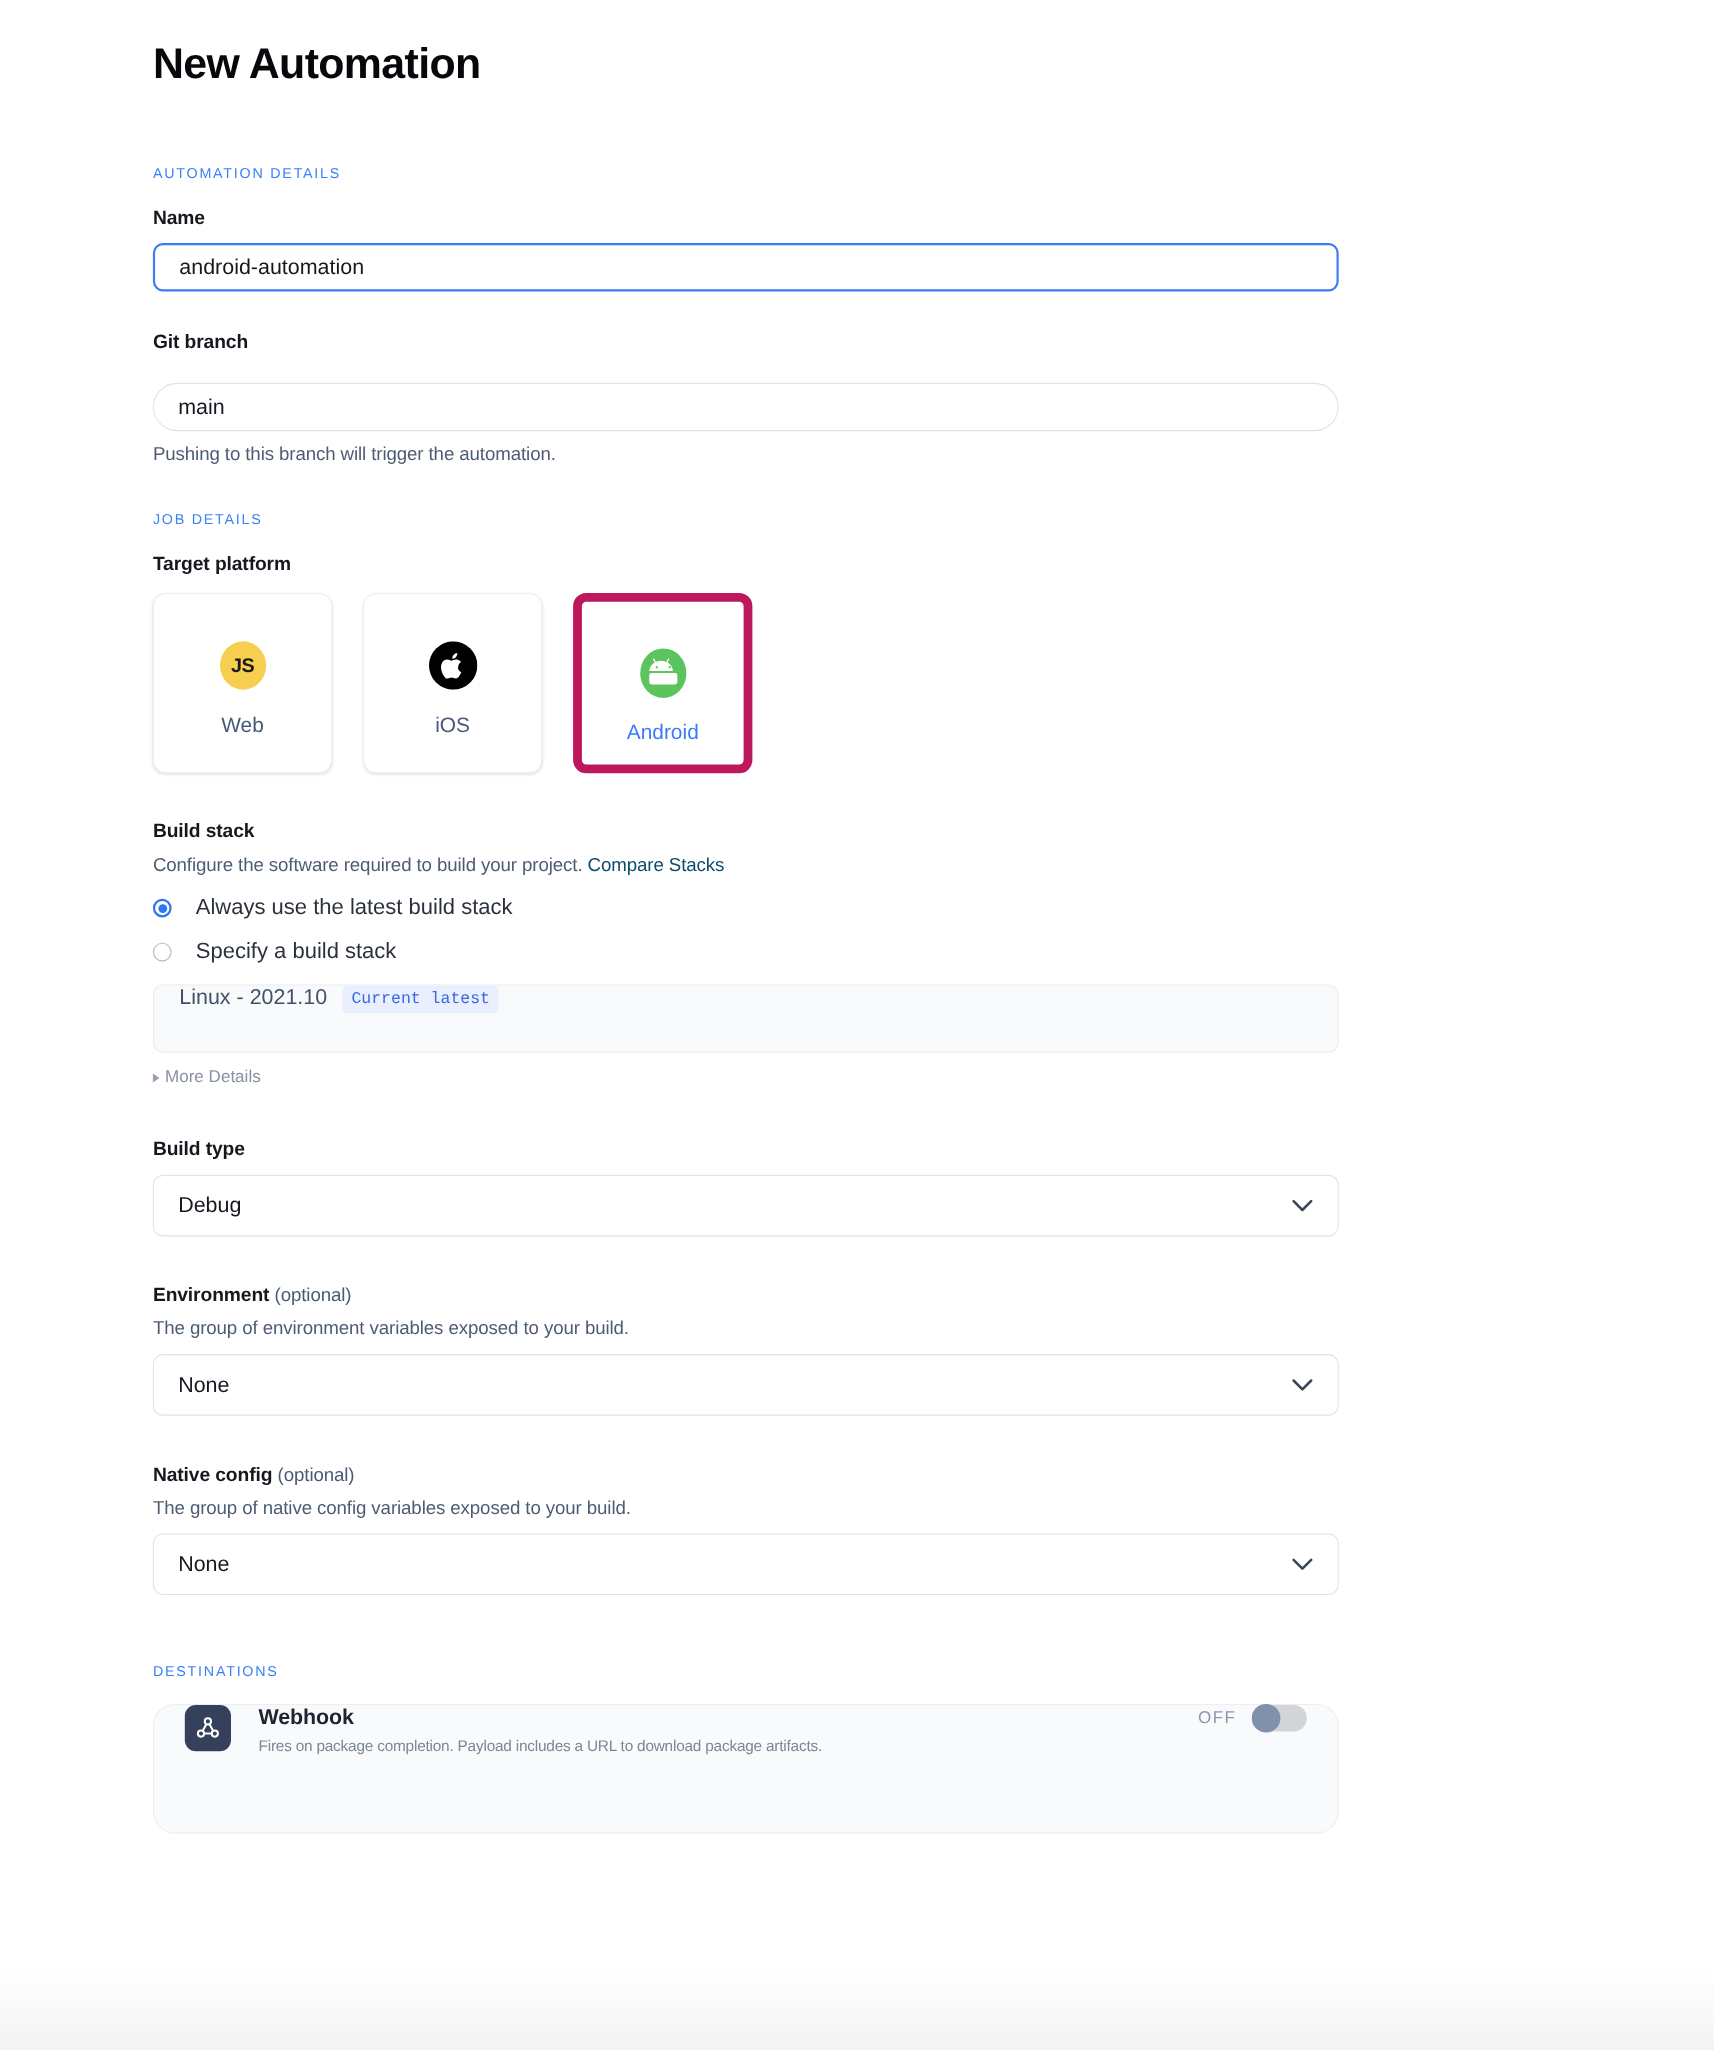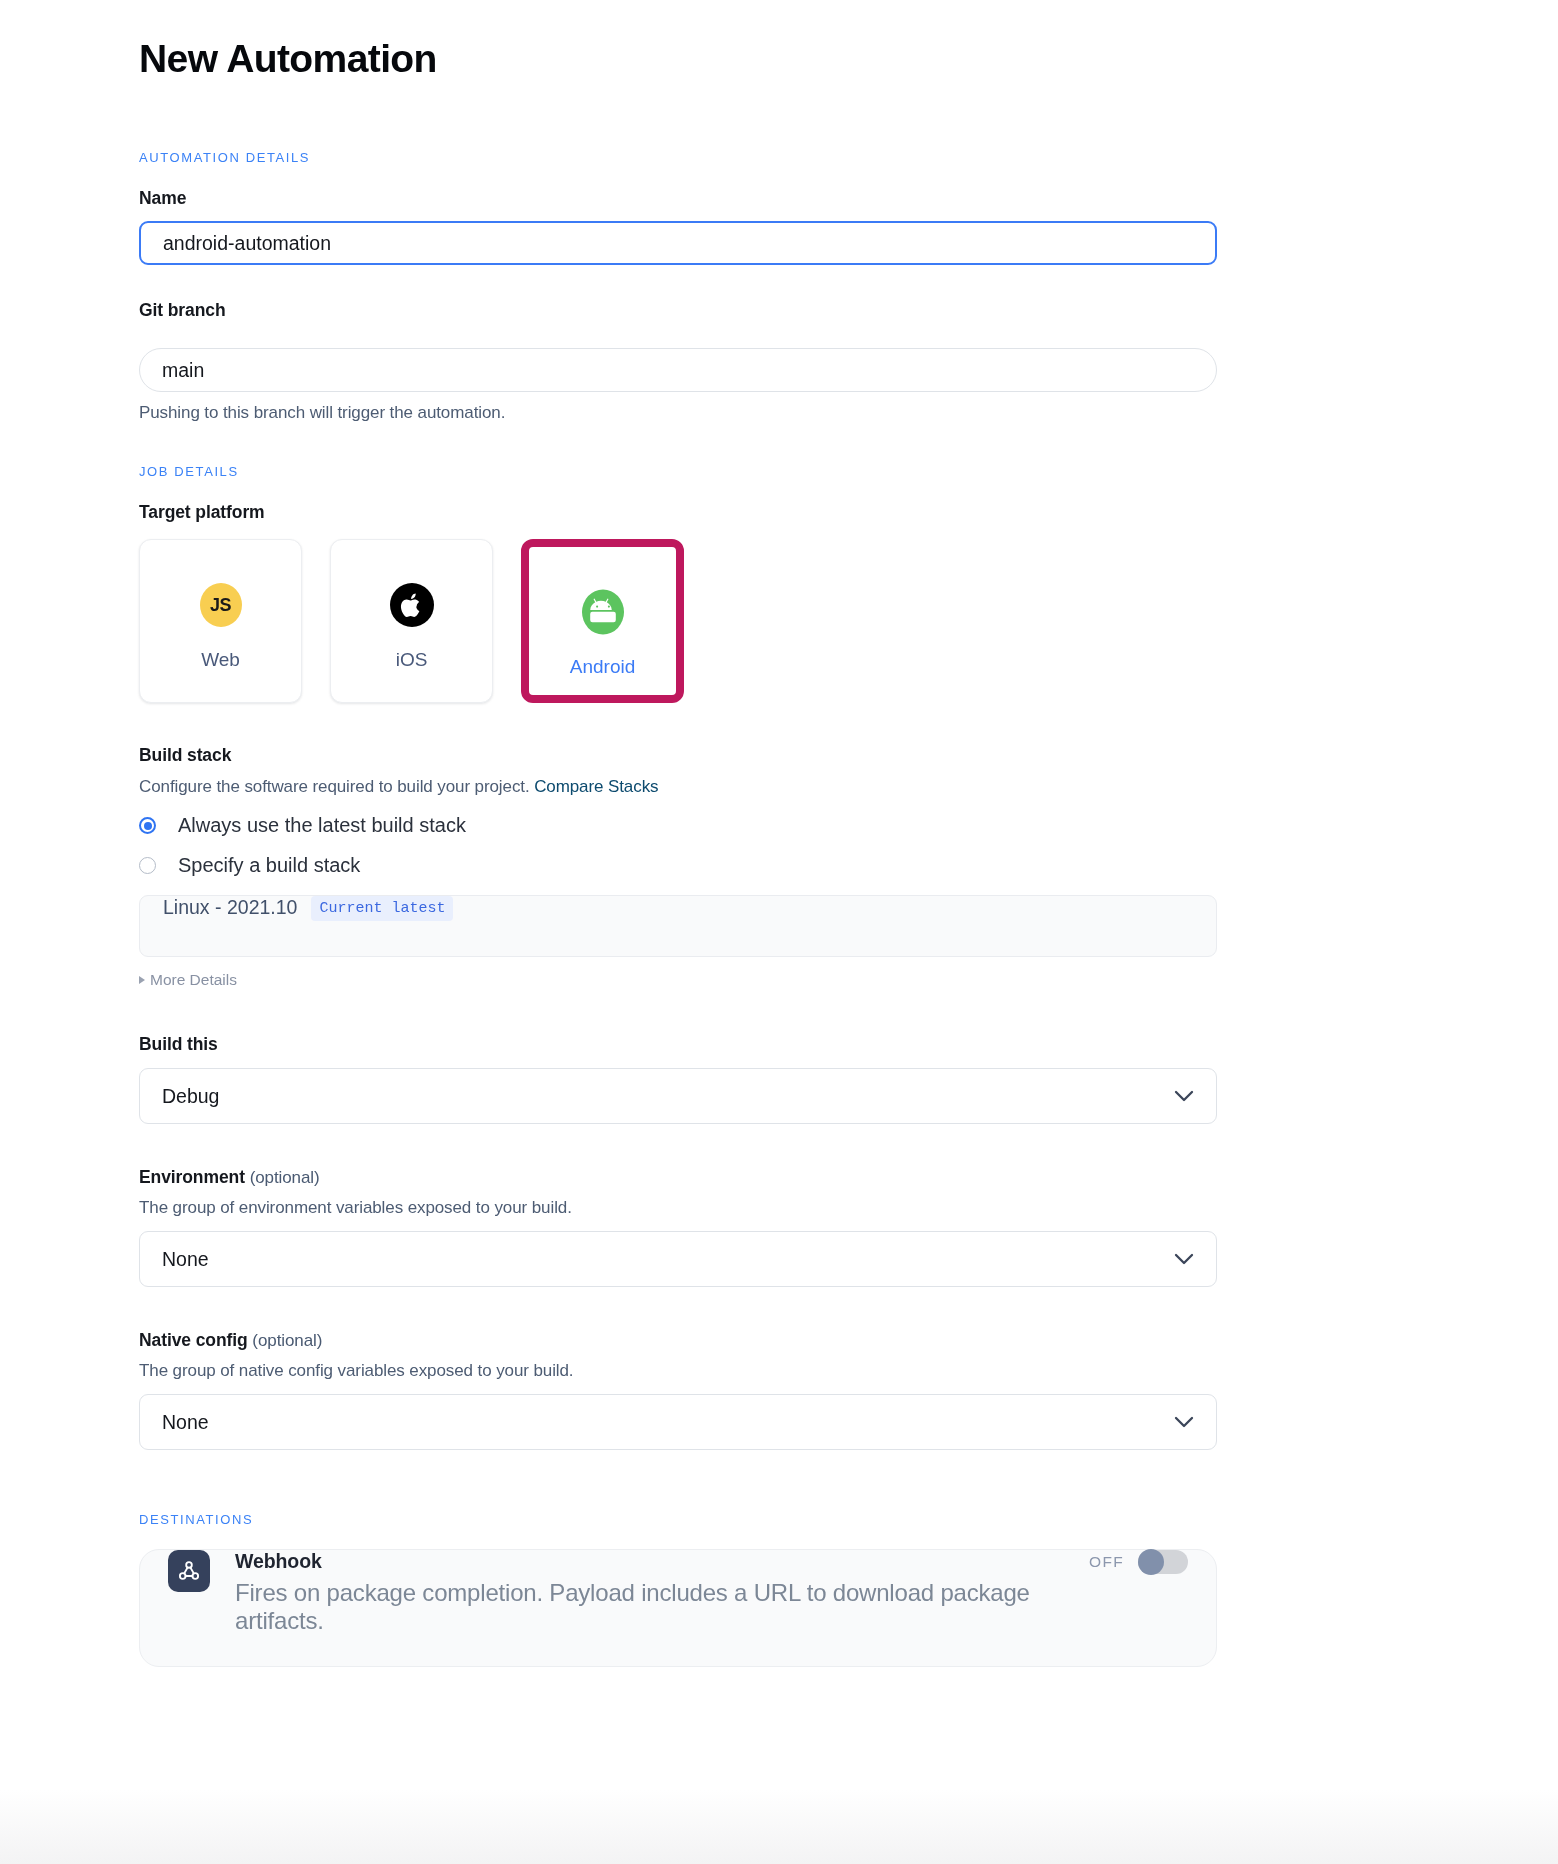--- a/index.html
+++ b/index.html
@@ -254,21 +254,21 @@
     flex: 1;
   }
   .dest-title {
     font-size: 19.5px;
     font-weight: bold;
     color: #1f2430;
     letter-spacing: -0.1px;
   }
   .dest-desc {
     margin-top: 6px;
-    font-size: 24px;
+    font-size: 14px;
     color: #7c8796;
     letter-spacing: -0.2px;
   }
   .toggle-wrap {
     display: flex;
     align-items: center;
     cursor: pointer;
     flex: none;
   }
   .toggle-label {
@@ -383,21 +383,21 @@
     <div class="stack-box" style="margin-top:18px;">
       <span class="stack-name">Linux - 2021.10</span>
       <span class="stack-badge">Current latest</span>
     </div>
 
     <div class="more-details" style="margin-top:14px;">
       <span class="tri"></span>
       <span>More Details</span>
     </div>
 
-    <div class="field-label" style="margin-top:45px;">Build this</div>
+    <div class="field-label" style="margin-top:45px;">Build type</div>
     <div class="select-box" style="margin-top:13px;">
       <span>Debug</span>
       <span class="chevron">
         <svg width="20" height="12" viewBox="0 0 20 12">
           <path d="M2 2l8 8 8-8" stroke="#3b4559" stroke-width="2.3" fill="none" stroke-linecap="round" stroke-linejoin="round"></path>
         </svg>
       </span>
     </div>
 
     <div class="field-label" style="margin-top:43px;">

